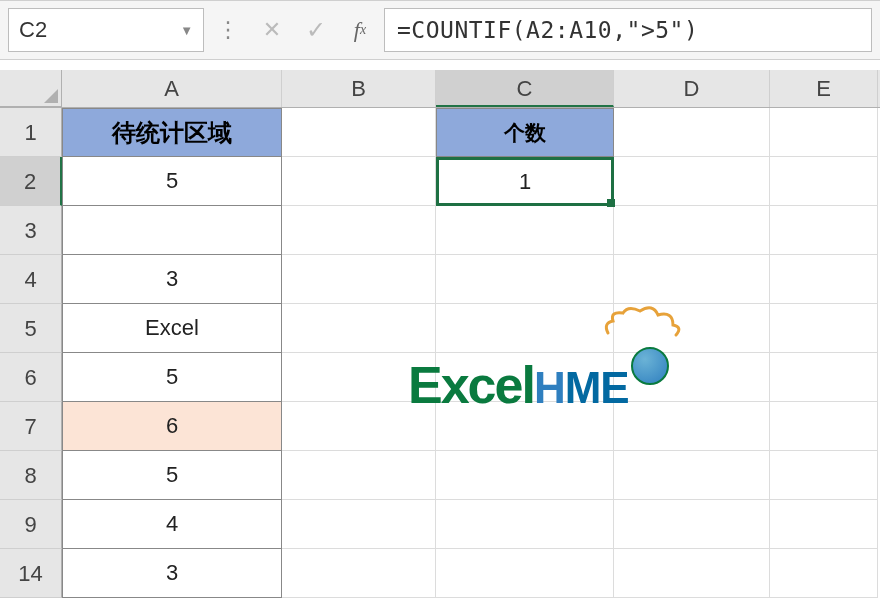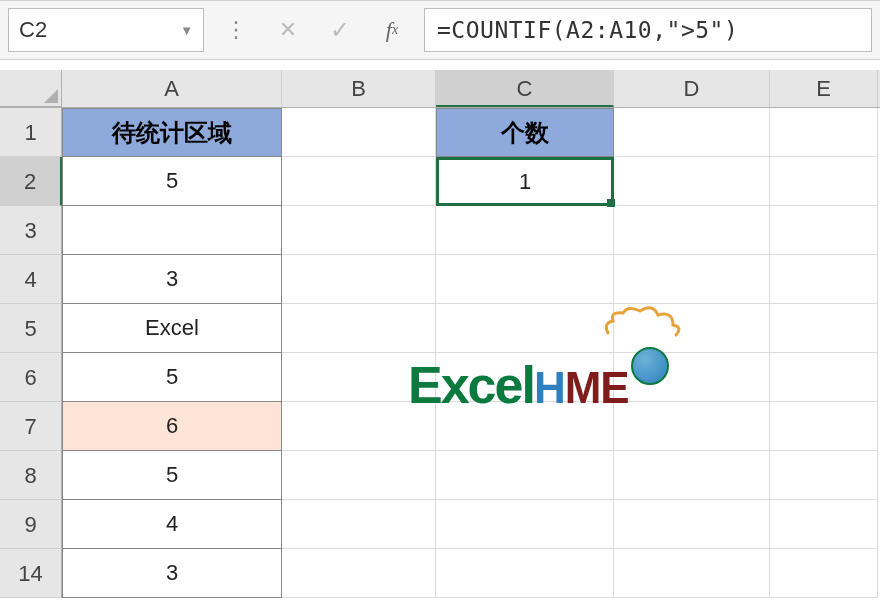--- a/index.html
+++ b/index.html
@@ -14,21 +14,21 @@
 
   
   .formula-bar {
     display: flex;
     align-items: center;
     height: 60px;
     background: #f5f5f5;
     border-bottom: 1px solid #cfcfcf;
     border-top: 1px solid #cfcfcf;
     padding: 6px 8px;
-    gap: 12px;
+    gap: 4px;
   }
   .namebox {
     width: 196px;
     height: 44px;
     background: #fff;
     border: 1px solid #bdbdbd;
     display: flex;
     align-items: center;
     padding: 0 10px;
     font-size: 22px;
@@ -140,21 +140,21 @@
   .cell.borderA.first { border-top: 1px solid #888; }
   .hdr-a {
     background: #8ea9db;
     font-weight: bold;
     font-size: 24px;
     color: #000;
   }
   .hdr-c {
     background: #8ea9db;
     font-weight: bold;
-    font-size: 24px;
+    font-size: 21px;
     color: #000;
     border: 1px solid #888;
   }
   .highlight-cell { background: #fce4d6 !important; }
 
   
   .active-cell {
     position: absolute;
     border: 3px solid #1e7043;
     pointer-events: none;
@@ -190,21 +190,21 @@
   }
   .logo-ho {
     font-size: 44px;
     font-weight: 900;
     color: #2f7fbf;
     letter-spacing: -1px;
   }
   .logo-me {
     font-size: 44px;
     font-weight: 900;
-    color: #7f1d1d;
+    color: #0369a1;
     letter-spacing: -1px;
   }
   .globe {
     position: absolute;
     left: 223px;
     top: -8px;
     width: 38px;
     height: 38px;
     border-radius: 50%;
     background: radial-gradient(circle at 35% 30%, #6bb3d6, #2f7fbf);

